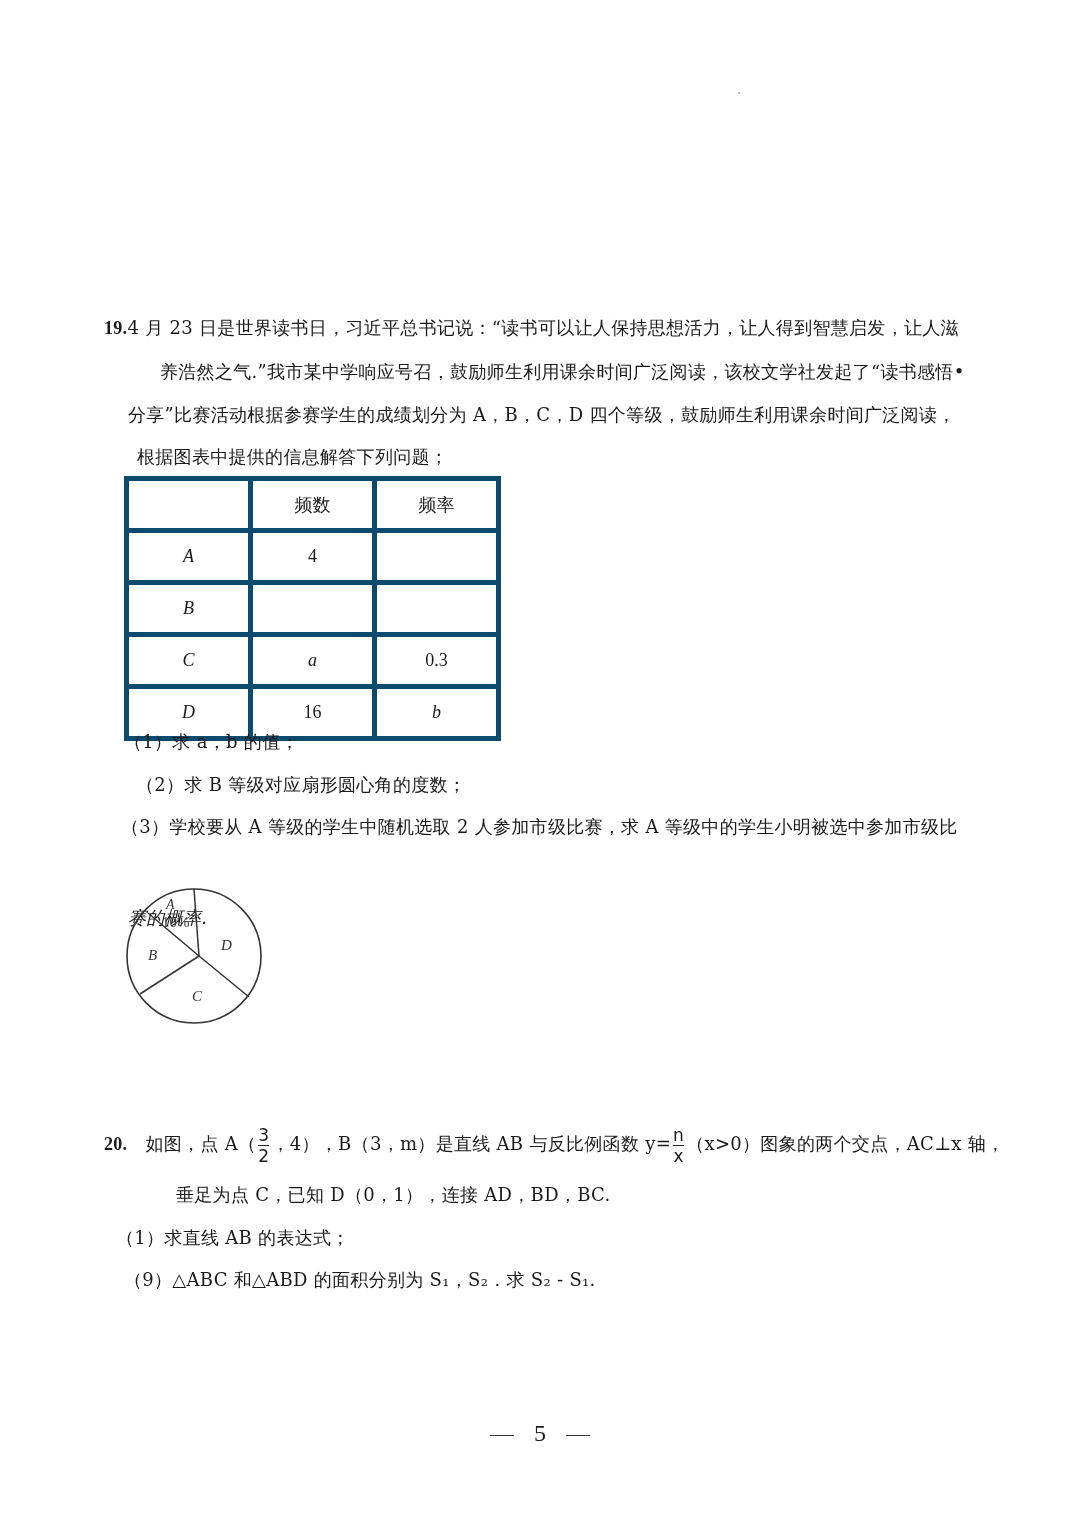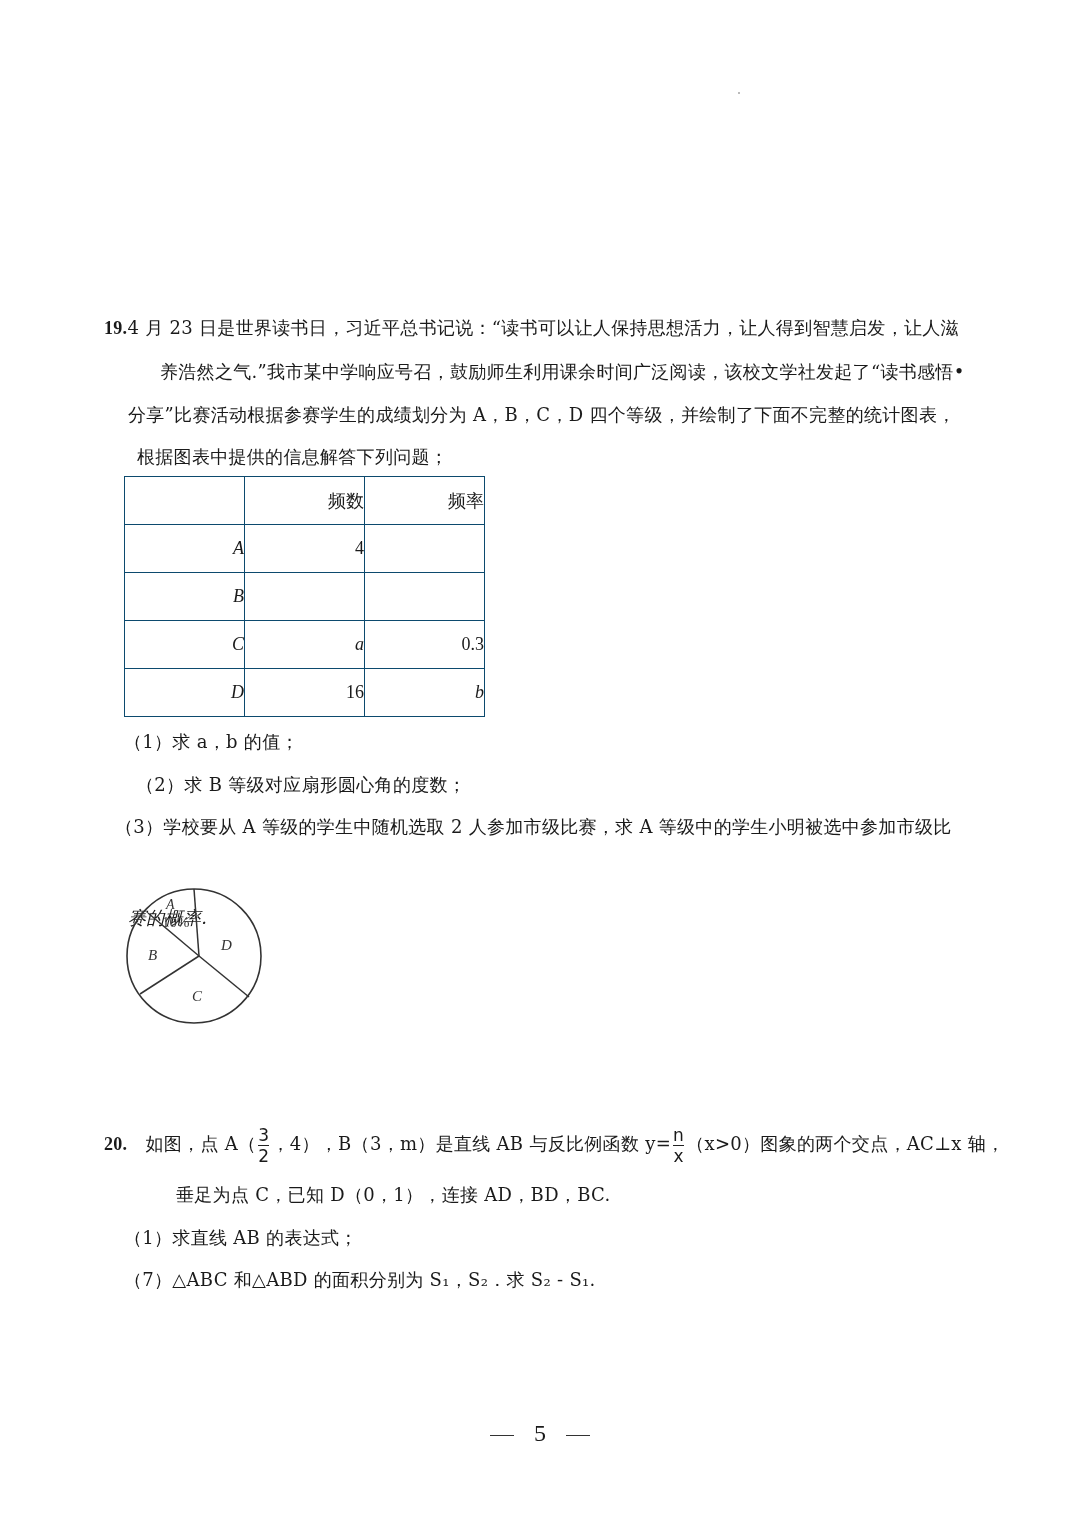--- a/index.html
+++ b/index.html
@@ -14,22 +14,22 @@
     }
     .qnum { font-weight: bold; font-family: "Liberation Serif", serif; }
     i, .it { font-style: italic; font-family: "Liberation Serif", serif; }
     .stats-table {
       position: absolute; left: 124px; top: 476px;
       border-collapse: collapse;
       font-family: "Liberation Serif", serif;
       font-size: 18px;
     }
     .stats-table td {
-      border: 1px solid #0c4a6e;
-      width: 119px; height: 47px; text-align: right; vertical-align: middle;
+      border: 5px solid #0c4a6e;
+      width: 119px; height: 47px; text-align: center; vertical-align: middle;
       padding: 0;
     }
     .pie { position: absolute; left: 122px; top: 884px; }
     .frac {
       display: inline-block; vertical-align: middle; text-align: center;
       font-family: "DejaVu Sans", sans-serif; font-size: 17px; line-height: 18px;
       margin: 0 2px;
     }
     .frac span { display: block; }
     .frac .bar { border-top: 1.5px solid #222; height: 0; margin: 1px 0; }
@@ -42,21 +42,21 @@
   </style>
 </head>
 <body>
 
 <div class="speck"></div>
 
 <div class="line" style="left:104px; top:316px;">
   <span class="qnum">19.</span><span>4 月 23 日是世界读书日，习近平总书记说：“读书可以让人保持思想活力，让人得到智慧启发，让人滋</span>
 </div>
 <div class="line" style="left:128px; top:360px;margin-left:32px;">养浩然之气.”我市某中学响应号召，鼓励师生利用课余时间广泛阅读，该校文学社发起了“读书感悟•</div>
-<div class="line" style="left:128px; top:403px;">分享”比赛活动根据参赛学生的成绩划分为 A，B，C，D 四个等级，并绘制了下面不完整的统计图表，</div>
+<div class="line" style="left:128px; top:403px;">分享”比赛活动根据参赛学生的成绩划分为 A，B，C，D 四个等级，鼓励师生利用课余时间广泛阅读，</div>
 <div class="line" style="left:128px; top:445px;margin-left:9px;">根据图表中提供的信息解答下列问题；</div>
 
 <table class="stats-table">
   <tbody>
       <tr>
     <td></td>
     <td>频数</td>
     <td>频率</td>
   </tr>
   <tr>
@@ -77,39 +77,39 @@
   <tr>
     <td class="it">D</td>
     <td>16</td>
     <td class="it">b</td>
   </tr>
 </tbody>
   </table>
 
 <div class="line" style="left:124px; top:730px;">（1）求 a，b 的值；</div>
 <div class="line" style="left:136px; top:773px;">（2）求 B 等级对应扇形圆心角的度数；</div>
-<div class="line" style="left:115px; top:815px;">（3）学校要从 A 等级的学生中随机选取 2 人参加市级比赛，求 A 等级中的学生小明被选中参加市级比</div>
+<div class="line" style="left:121px; top:815px;">（3）学校要从 A 等级的学生中随机选取 2 人参加市级比赛，求 A 等级中的学生小明被选中参加市级比</div>
 <div class="line" style="left:128px; top:906px;font-style:italic;">赛的概率.</div>
 
 <svg class="pie" width="145" height="145" viewBox="0 0 145 145">
   <circle cx="72" cy="72" r="67" fill="none" stroke="#333" stroke-width="1.6"></circle>
   <line x1="77" y1="72" x2="72" y2="5" stroke="#333" stroke-width="1.5"></line>
   <line x1="77" y1="72" x2="26" y2="29" stroke="#333" stroke-width="1.5"></line>
   <line x1="77" y1="72" x2="18" y2="110" stroke="#333" stroke-width="1.5"></line>
   <line x1="77" y1="72" x2="127" y2="113" stroke="#333" stroke-width="1.5"></line>
   <text x="44" y="25" font-family="Liberation Serif, serif" font-style="italic" font-size="14" fill="#333">A</text>
   <text x="40" y="43" font-family="Liberation Serif, serif" font-size="15" fill="#333">10%</text>
   <text x="26" y="76" font-family="Liberation Serif, serif" font-style="italic" font-size="15" fill="#333">B</text>
   <text x="70" y="117" font-family="Liberation Serif, serif" font-style="italic" font-size="15" fill="#333">C</text>
   <text x="99" y="66" font-family="Liberation Serif, serif" font-style="italic" font-size="15" fill="#333">D</text>
 </svg>
 
 <div class="line" style="left:104px; top:1124px; line-height:40px; height:44px;">
   <span class="qnum">20.</span>&nbsp;&nbsp;
   <span>如图，点 A（</span><span class="frac"><span>3</span><span class="bar"></span><span>2</span></span><span>，4），B（3，m）是直线 AB 与反比例函数 y=</span><span class="frac"><span>n</span><span class="bar"></span><span>x</span></span><span>（x&gt;0）图象的两个交点，AC⊥x 轴，</span>
 </div>
 <div class="line" style="left:128px; top:1183px;margin-left:48px;">垂足为点 C，已知 D（0，1），连接 AD，BD，BC.</div>
-<div class="line" style="left:124px; top:1226px;">（1）求直线 AB 的表达式；</div>
-<div class="line" style="left:124px; top:1268px;">（7）△ABC 和△ABD 的面积分别为 S₁，S₂．求 S₂ - S₁.</div>
+<div class="line" style="left:116px; top:1226px;">（1）求直线 AB 的表达式；</div>
+<div class="line" style="left:124px; top:1268px;">（9）△ABC 和△ABD 的面积分别为 S₁，S₂．求 S₂ - S₁.</div>
 
 <div class="page-num">
   <span class="dash"></span><span>5</span><span class="dash"></span>
 </div>
 
 </body></html>

